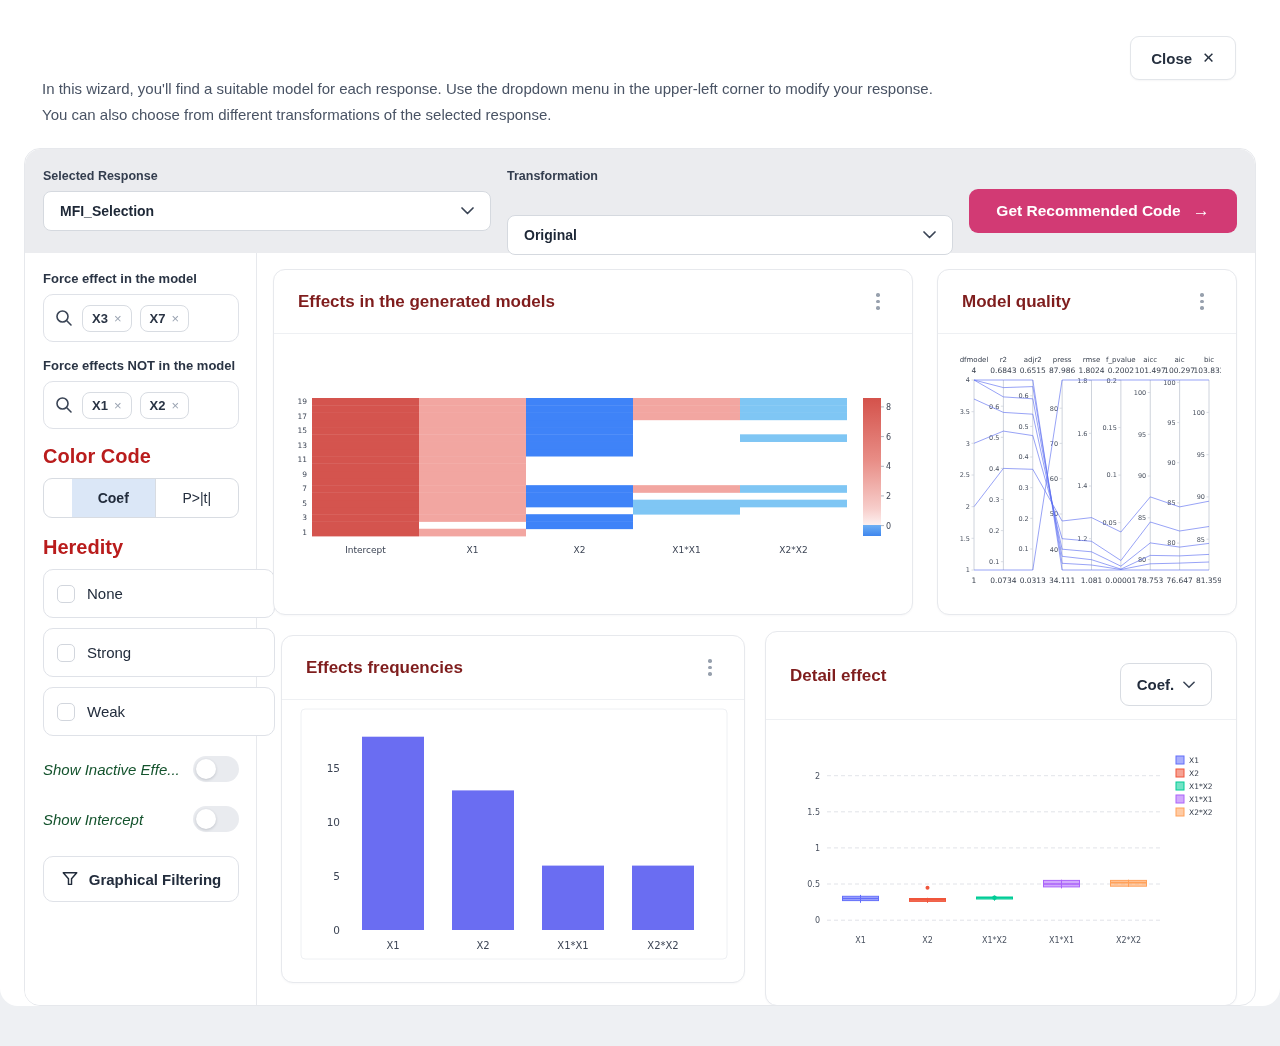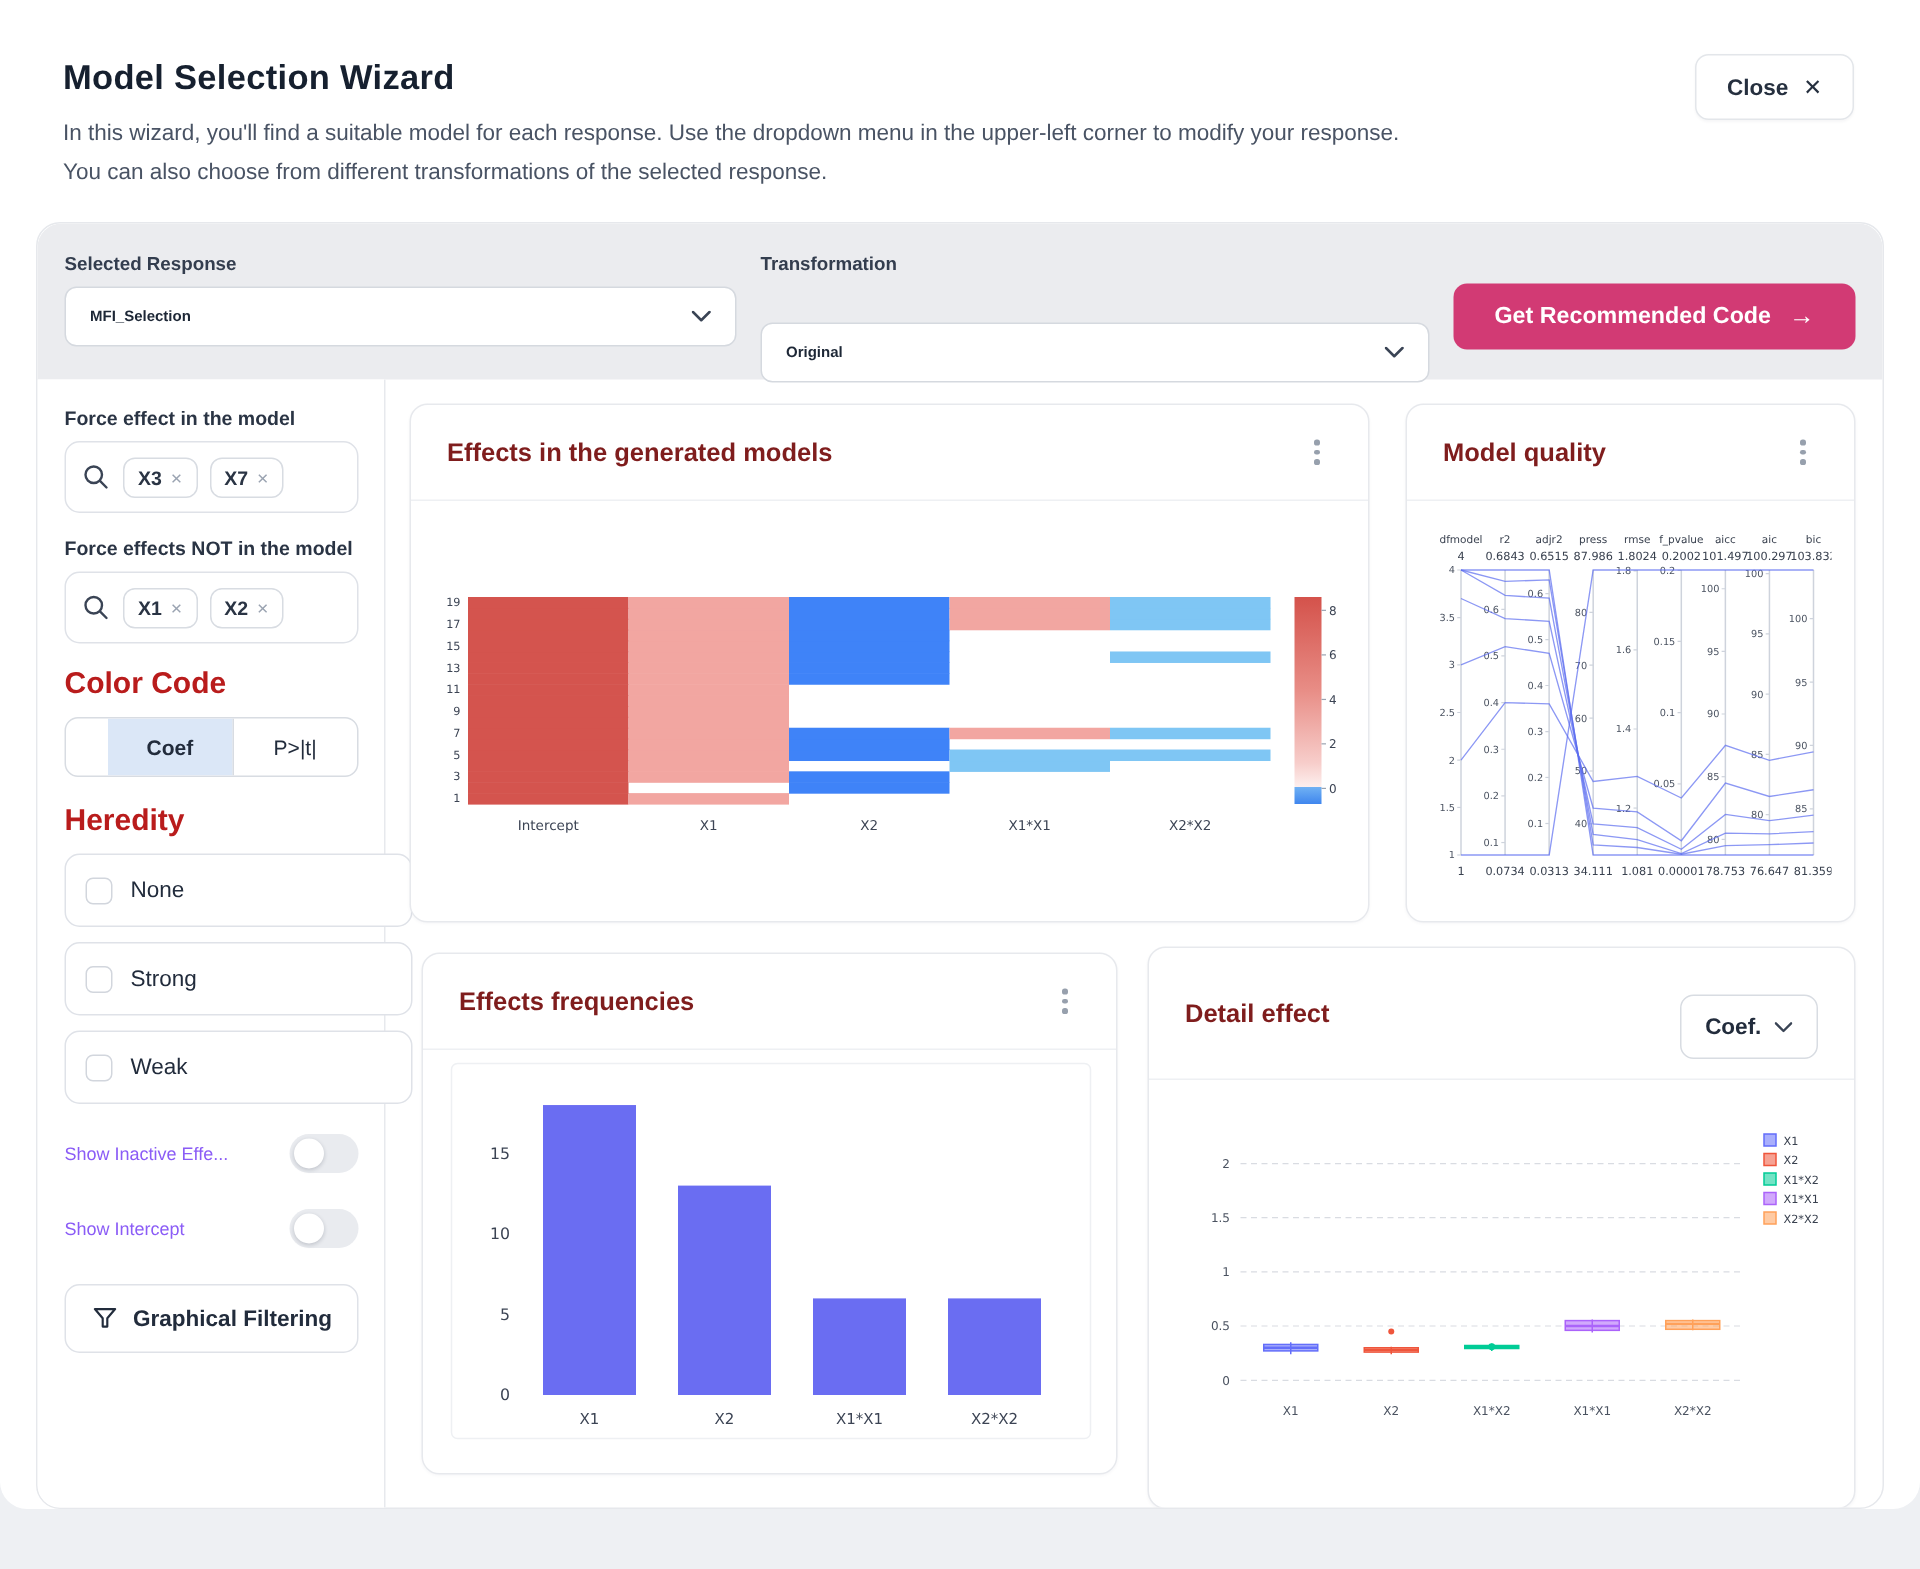--- a/index.html
+++ b/index.html
@@ -32,21 +32,21 @@
     background:#ffffff; border:1px solid #e6e8ec; border-radius:16px; overflow:hidden;
   }
   .filterbar {
     position:absolute; left:0; top:0; width:100%; height:104px;
     background:#ebecef; border-radius:16px 16px 0 0;
   }
   .field-label { position:absolute; font-size:12.5px; font-weight:600; color:#333d4e; }
   .select-box {
     position:absolute; height:40px; background:#fff; border:1px solid #d5d9df; border-radius:8px;
     display:flex; align-items:center; justify-content:space-between; padding:0 16px;
-    font-size:10px; font-weight:600; color:#1d2736; cursor:pointer;
+    font-size:14px; font-weight:600; color:#1d2736; cursor:pointer;
   }
   .pink-btn {
     position:absolute; left:944px; top:40px; width:268px; height:44px;
     background:#d23a74; border:none; border-radius:9px; color:#fff;
     font-size:15.5px; font-weight:600; font-family:inherit;
     display:flex; align-items:center; justify-content:center; gap:12px; cursor:pointer;
   }
   .pink-btn .arrow { font-size:17px; font-weight:400; }
   
   .sidebar {
@@ -76,21 +76,21 @@
   .segment .seg.selected { background:#dbe7f7; font-weight:600; }
   .segment .seg + .seg { border-left:1px solid #d8dce2; }
   .opt-row {
     width:232px; height:49px; border:1px solid #dfe2e8; border-radius:10px;
     display:flex; align-items:center; gap:12px; padding:0 13px; margin-bottom:10px;
     background:#fff; cursor:pointer;
   }
   .checkbox { width:18px; height:18px; border:1.5px solid #d2d6dd; border-radius:5px; background:#fff; flex:0 0 auto; }
   .opt-label { font-size:15px; color:#222c3c; }
   .toggle-row { display:flex; align-items:center; justify-content:space-between; width:196px; margin:16px 0 24px; }
-  .toggle-label { font-size:12px; color:#8b5cf6; }
+  .toggle-label { font-size:15px; color:#14532d;font-style:italic; }
   .toggle { width:46px; height:26px; background:#e9ebef; border-radius:13px; position:relative; cursor:pointer; flex:0 0 auto; }
   .toggle .knob { position:absolute; left:3px; top:3px; width:20px; height:20px; border-radius:50%; background:#fff; box-shadow:0 1px 3px rgba(20,30,50,.2); }
   .gf-btn {
     width:196px; height:46px; background:#fff; border:1px solid #dfe2e8; border-radius:10px;
     display:flex; align-items:center; justify-content:center; gap:10px;
     font-size:15px; font-weight:600; color:#222c3c; cursor:pointer; font-family:inherit;
   }
   
   .card { position:absolute; background:#fff; border:1px solid #e7e9ed; border-radius:12px; box-shadow:0 1px 2px rgba(20,30,50,.03); }
   .card-head { height:64px; display:flex; align-items:center; justify-content:space-between; padding:0 24px; border-bottom:1px solid #eef0f3; }
@@ -108,21 +108,20 @@
     font-size:15px; font-weight:600; color:#222c3c; cursor:pointer; font-family:inherit;margin-top:18px;
   }
   .chart-wrap { position:absolute; }
   svg text { font-family:"DejaVu Sans", sans-serif; }
 </style>
 </head>
 <body>
 
 <div class="modal">
 
-  <div class="page-title">Model Selection Wizard</div>
   <div class="page-desc">
     <div>In this wizard, you'll find a suitable model for each response. Use the dropdown menu in the upper-left corner to modify your response.</div>
     <div>You can also choose from different transformations of the selected response.</div>
   </div>
   <div class="close-btn">
     <span>Close</span>
     <span class="close-x">✕</span>
   </div>
 
   <div class="panel">

